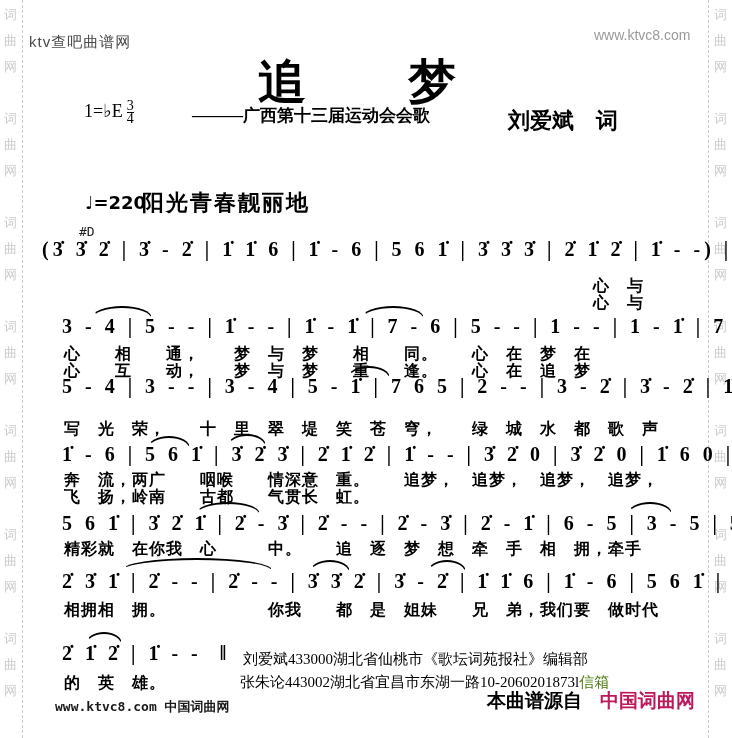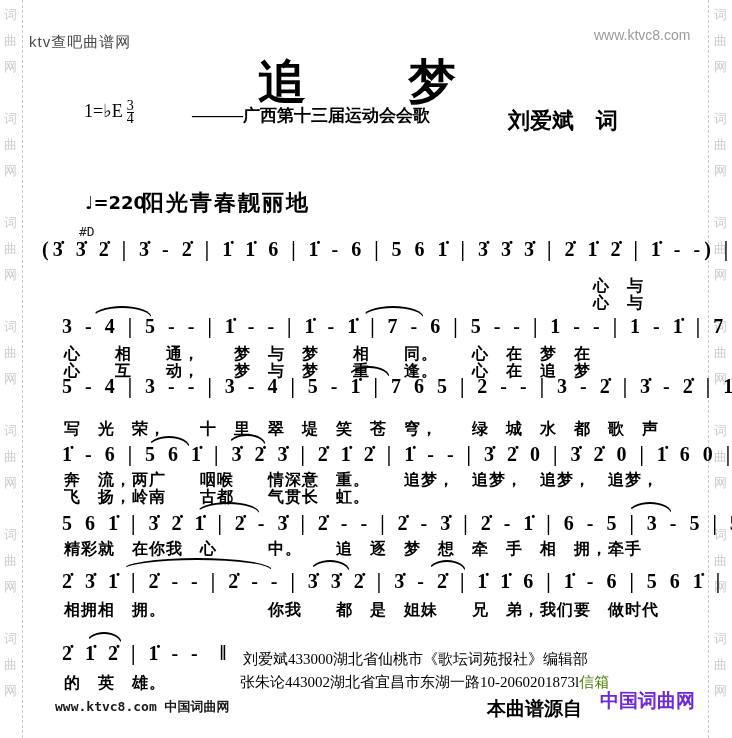--- a/index.html
+++ b/index.html
@@ -90,21 +90,21 @@
     position:absolute;
     font-family:"Liberation Serif","DejaVu Serif",serif;
     font-size:15px;white-space:pre;
   }
   .addr1{left:243px;top:650px;}
   .addr2{left:240px;top:673px;}
   .addr2 .mailbox{color:#4d7c0f;}
   .source-label{
     position:absolute;left:487px;top:688px;
     font-family:"Liberation Serif","DejaVu Serif",serif;
-    font-size:19px;font-weight:700;white-space:pre;margin-top:8px;
+    font-size:19px;font-weight:700;white-space:pre;
   }
   .source-site{
     position:absolute;left:600px;top:688px;
     font-family:"Liberation Serif","DejaVu Serif",serif;
     font-size:19px;font-weight:700;white-space:pre;
   }
   .bottom-site-line{
     position:absolute;left:55px;top:698px;
     font-size:13px;font-weight:700;
     font-family:"DejaVu Sans Mono",monospace;
@@ -209,16 +209,16 @@
       <div class="slur" style="left: 628px; top: 502px; width: 42px;"></div>
       <div class="slur" style="left: 122px; top: 558px; width: 148px;"></div>
       <div class="slur" style="left: 310px; top: 560px; width: 38px;"></div>
       <div class="slur" style="left: 428px; top: 560px; width: 36px;"></div>
       <div class="slur" style="left: 86px; top: 632px; width: 34px;"></div>
     </div>
 
   <div class="addr addr1">刘爱斌433000湖北省仙桃市《歌坛词苑报社》编辑部</div>
   <div class="addr addr2"><span>张朱论443002湖北省宜昌市东湖一路10-2060201873l</span><span class="mailbox">信箱</span></div>
   <div class="source-label">本曲谱源自</div>
-  <div class="source-site" style="color: #6d28d9;">中国词曲网</div>
+  <div class="source-site" style="color: #be185d;">中国词曲网</div>
   <div class="bottom-site-line">www.ktvc8.com 中国词曲网</div>
 
 </div>
 
 </body></html>

